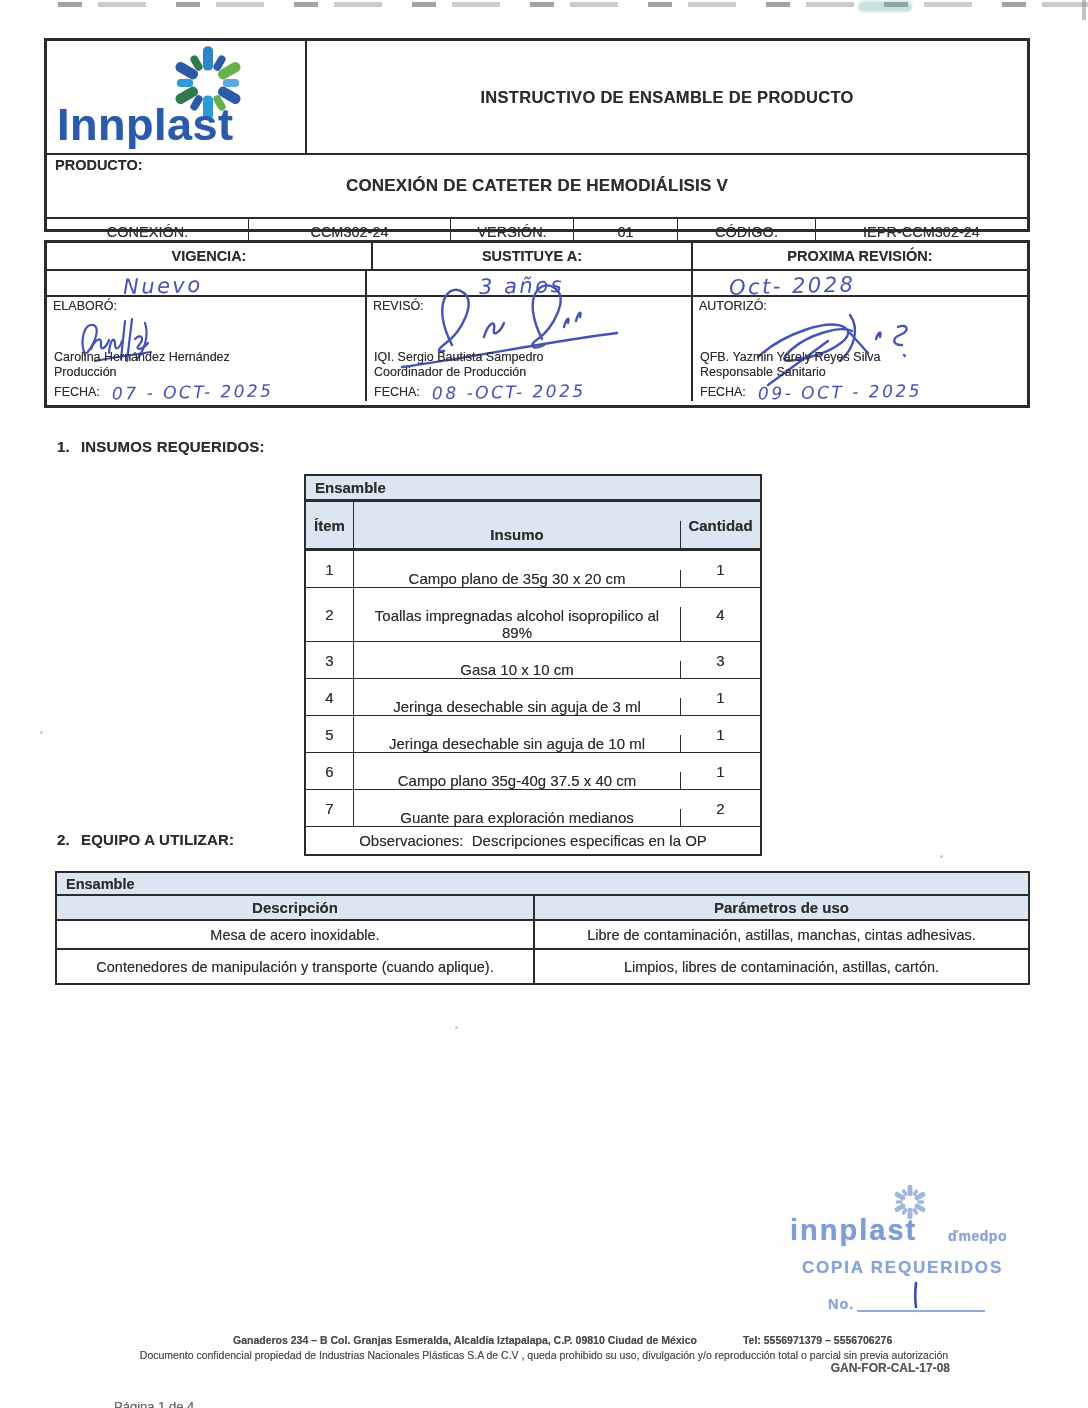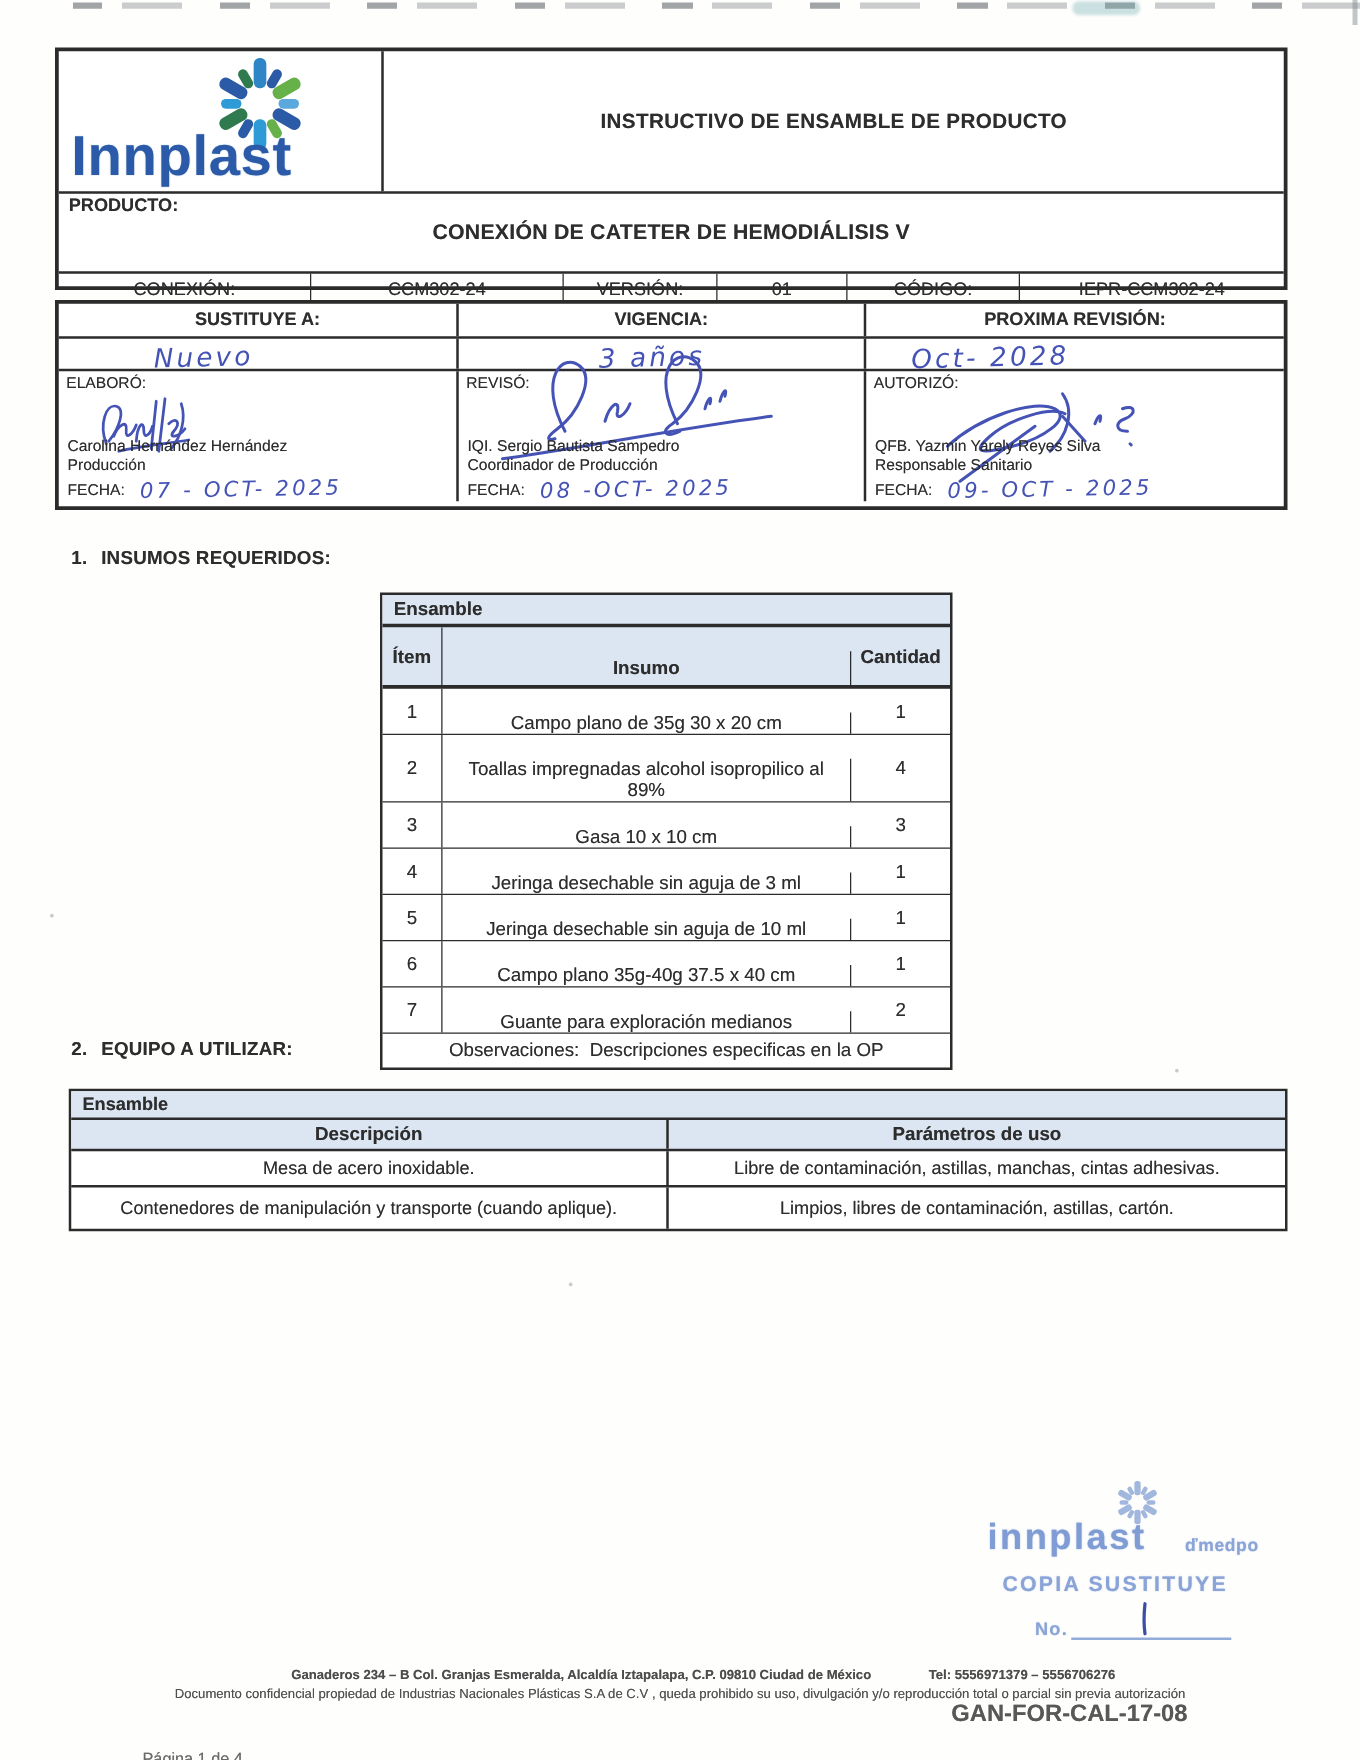--- a/index.html
+++ b/index.html
@@ -91,21 +91,21 @@
   .stamp-no-row{position:absolute;left:40px;top:104px;display:flex;align-items:flex-end;}
   .stamp-no-label{font-size:14.5px;font-weight:bold;letter-spacing:1px;text-shadow:0 0 1px rgba(127,156,212,.6);}
   .stamp-no-line{width:128px;border-bottom:2px solid #93abd9;height:22px;margin-left:3px;position:relative;}
   .no-one{position:absolute;left:52px;bottom:0;}
 
   
   .f1{position:absolute;top:1334px;left:233px;font-size:10.5px;font-weight:bold;color:#4c4c4c;display:flex;white-space:nowrap;}
   .f1-tel{margin-left:46px;}
   .f2{position:absolute;top:1349px;left:0;width:100%;text-align:center;font-size:10.5px;color:#505050;}
   .f3-page{position:absolute;top:1399px;left:114px;font-size:13px;color:#6b6b6b;}
-  .f3-code{position:absolute;top:1361px;right:138px;font-size:19px;font-weight:bold;color:#585858;}
+  .f3-code{position:absolute;top:1361px;right:138px;font-size:12px;font-weight:bold;color:#585858;}
 </style>
 </head>
 <body>
 
 <div class="page">
 
   <div class="top-dash"></div>
   <div class="teal-smudge"></div>
   <div class="edge-tick"></div>
   <div class="speck" style="left:40px;top:731px;"></div>
@@ -170,22 +170,22 @@
       <div class="cat-cell cw2">CCM302-24</div>
       <div class="cat-cell cw3">VERSIÓN:</div>
       <div class="cat-cell cw4">01</div>
       <div class="cat-cell cw5">CÓDIGO:</div>
       <div class="cat-cell cw6">IEPR-CCM302-24</div>
     </div>
   </div>
 
   <div class="rev">
     <div class="rev-head">
+      <div class="rc rc2">VIGENCIA:</div>
       <div class="rc rc1">SUSTITUYE A:</div>
-      <div class="rc rc2">VIGENCIA:</div>
       <div class="rc rc3">PROXIMA REVISIÓN:</div>
     </div>
     <div class="rev-hand">
       <div class="rc rc1">
         <span class="hand hand-lg hv1">Nuevo</span>
       </div>
       <div class="rc rc2">
         <span class="hand hand-lg hv2">3 años</span>
       </div>
       <div class="rc rc3">
@@ -367,21 +367,21 @@
         <g transform="rotate(270)">
             <rect x="-5" y="-40" width="10" height="20" rx="5"></rect>
           </g>
         <g transform="rotate(330)">
             <rect x="-5" y="-40" width="10" height="20" rx="5"></rect>
           </g>
       </g>
     </svg>
     <div class="stamp-brand">innplast</div>
     <div class="stamp-sub">ďmedpo</div>
-    <div class="stamp-copy">COPIA SUSTITUYE</div>
+    <div class="stamp-copy">COPIA REQUERIDOS</div>
     <div class="stamp-no-row">
       <span class="stamp-no-label">No.</span>
       <span class="stamp-no-line">
         <svg class="no-one" width="14" height="30" viewBox="0 0 14 30" fill="none" stroke="#3c4da6" stroke-width="2.6" stroke-linecap="round">
           <path d="M7 3 C6 12 6 20 7 27"></path>
         </svg>
       </span>
     </div>
   </div>
 

